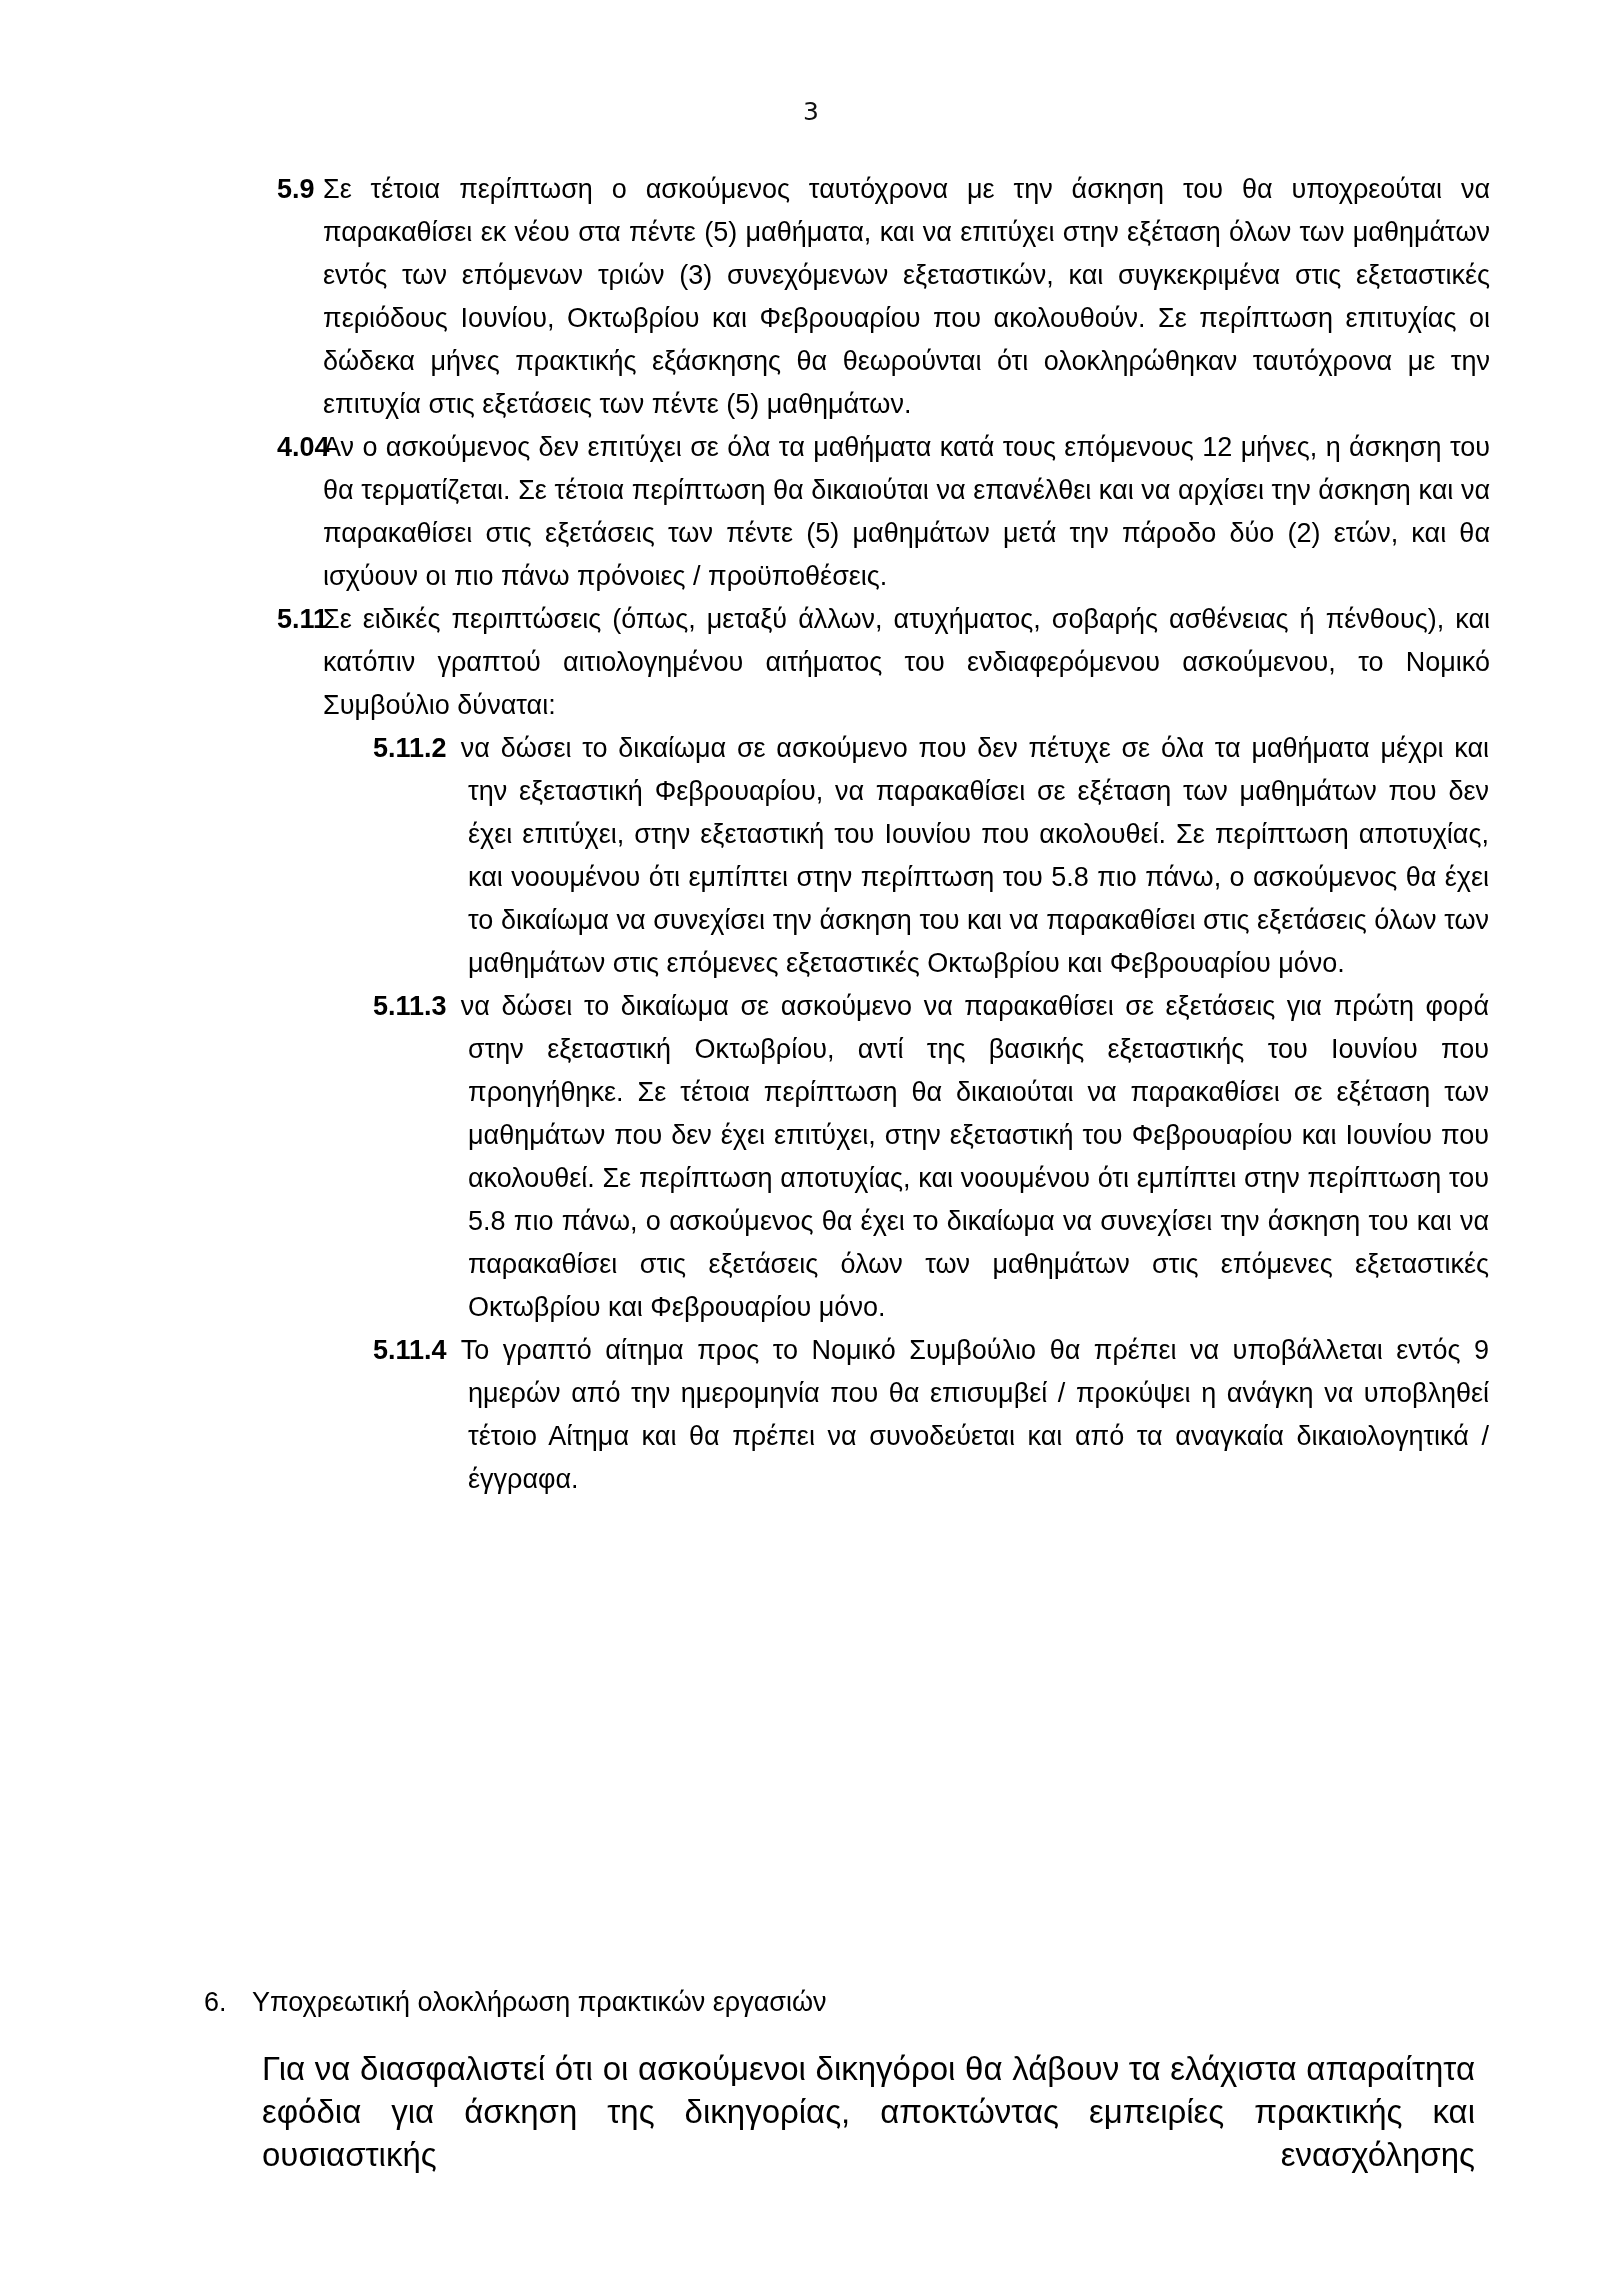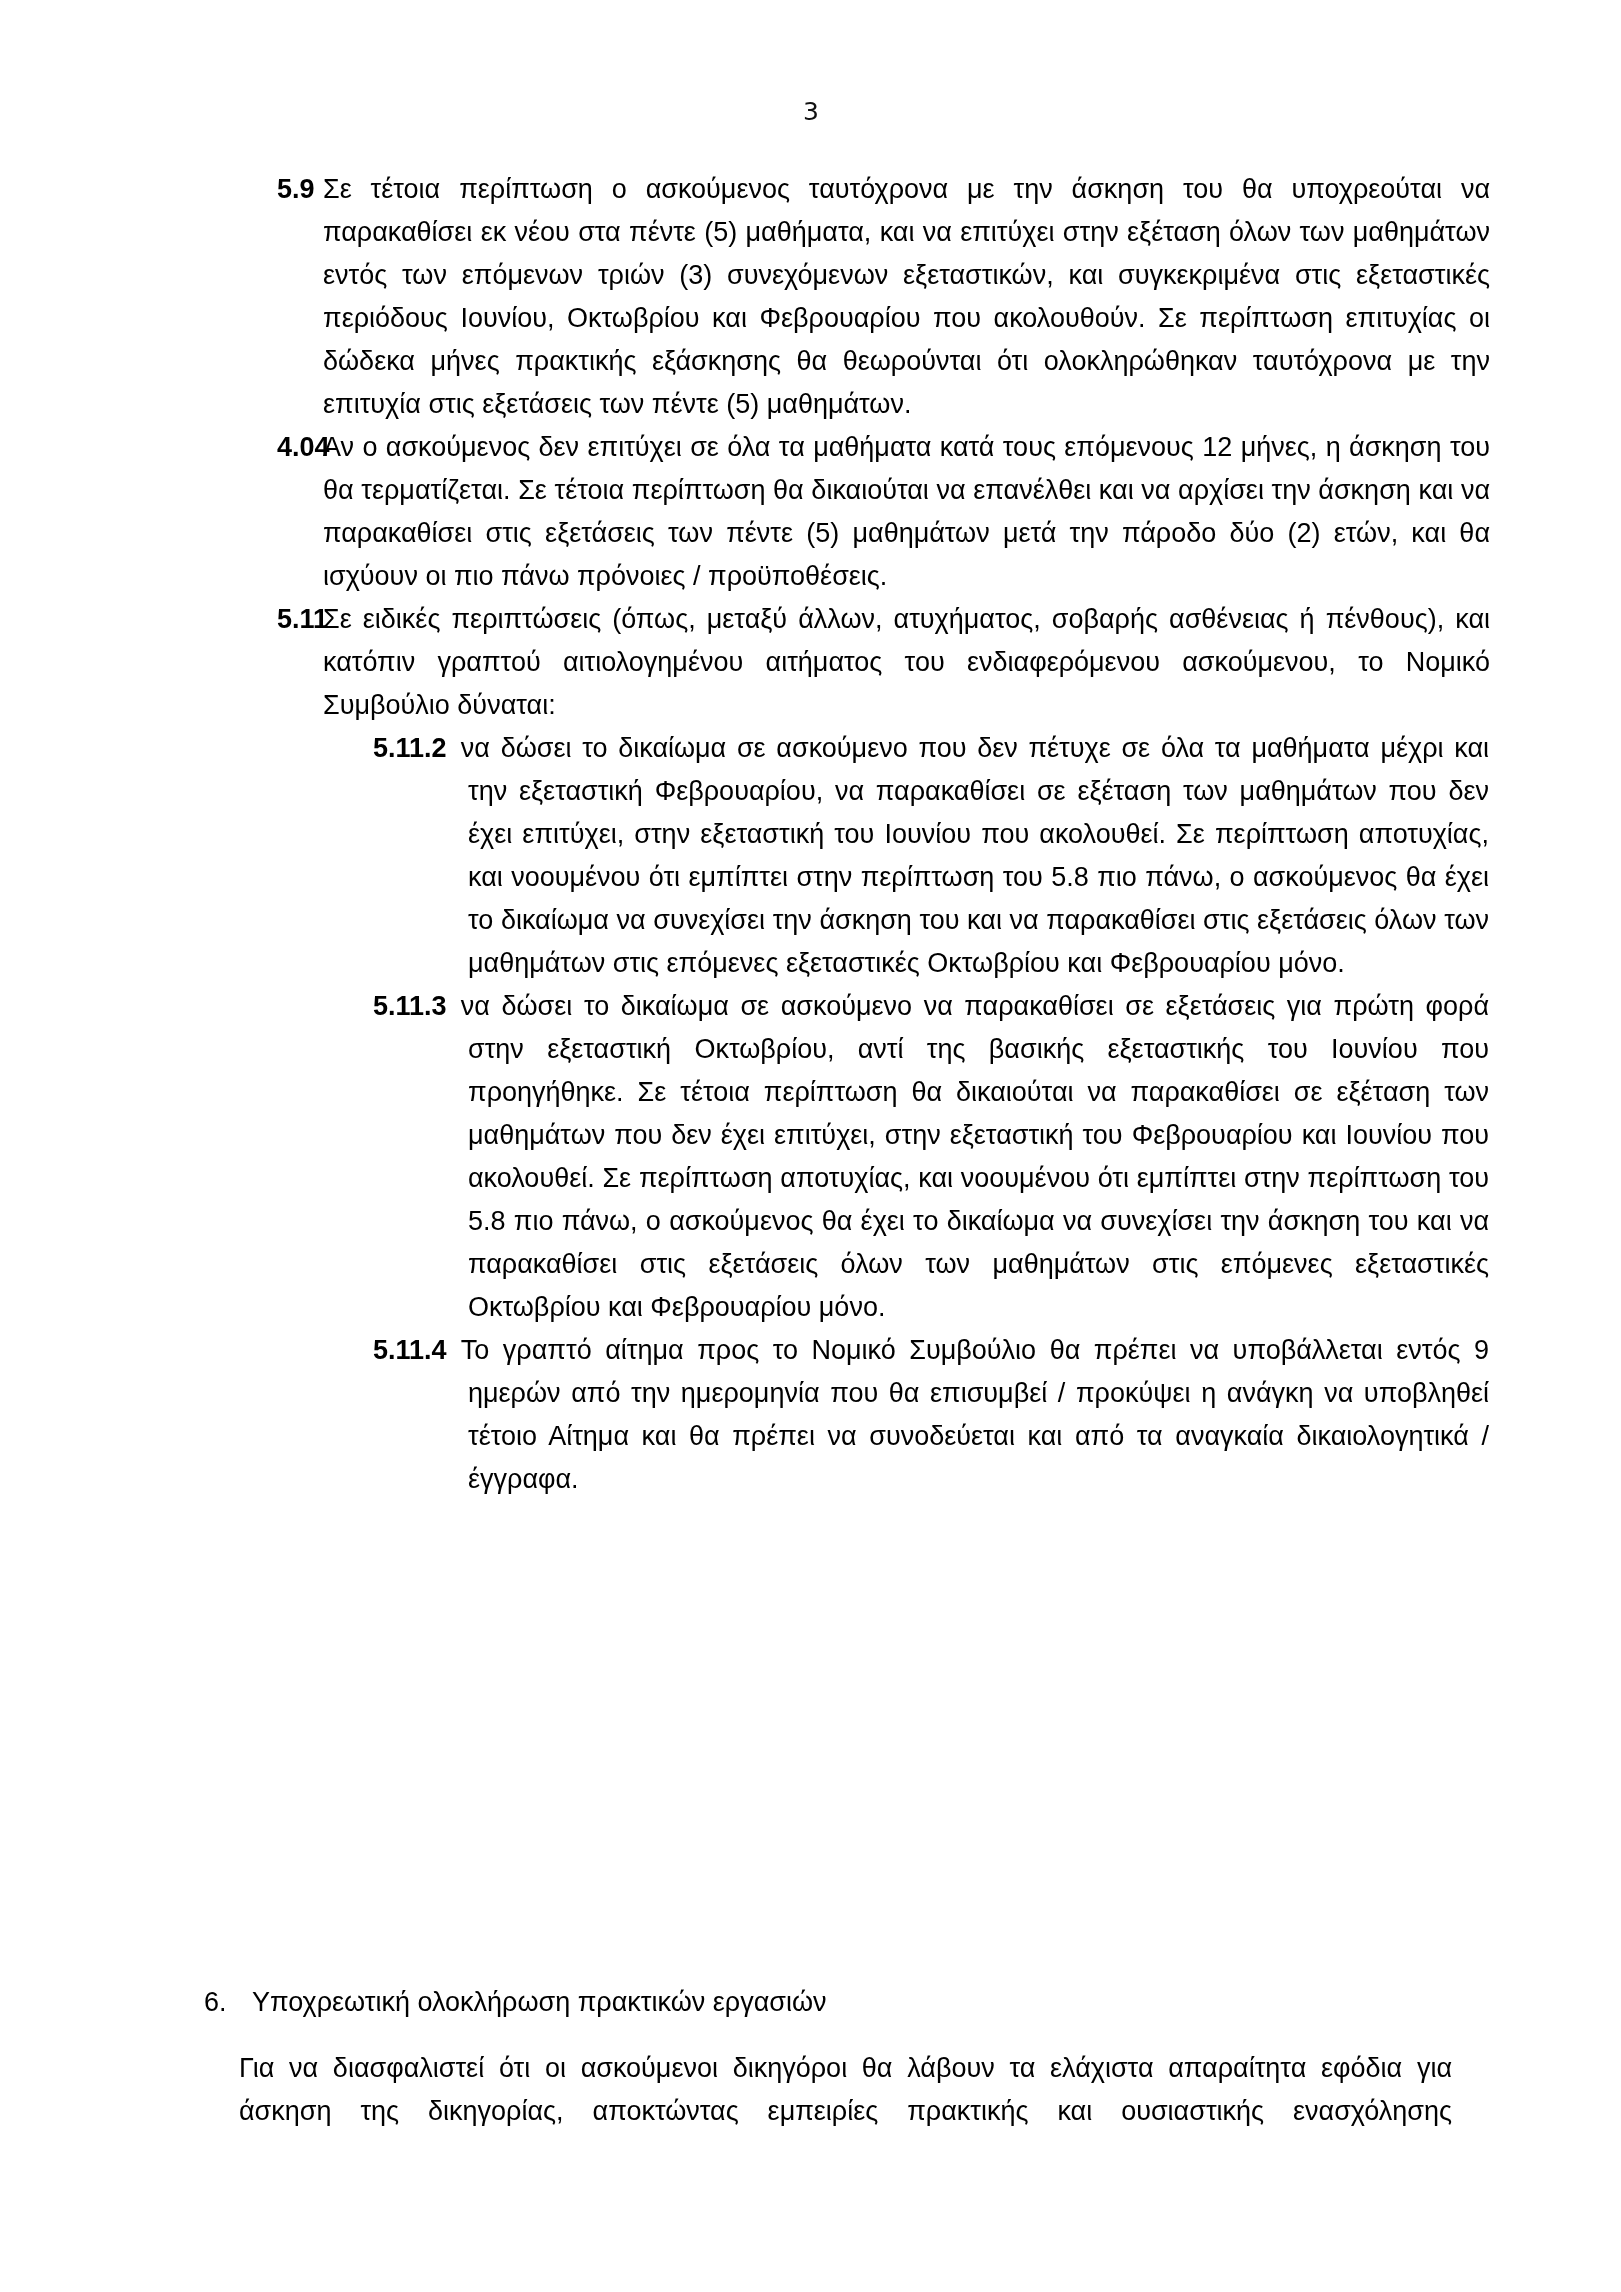--- a/index.html
+++ b/index.html
@@ -9,21 +9,21 @@
                  font-family: "DejaVu Sans", "Liberation Sans", sans-serif; font-size: 25px; color: #111; }
   .body-text { position: absolute; top: 168px; left: 0; width: 1622px; padding-left: 24px; }
   .item { position: relative; font-size: 27px; line-height: 43px; text-align: justify; }
   .item .num { position: absolute; left: 0; top: 0; font-weight: bold; }
   .lvl1 { margin-left: 253px; width: 1213px; }
   .lvl1 .text { margin-left: 46px; display: block; }
   .lvl2 { margin-left: 349px; width: 1116px; }
   .lvl2 .text { display: block; padding-left: 95px; text-indent: -7.2px; }
   .section-heading { position: absolute; top: 1981px; left: 204px; font-size: 27px; font-weight: normal; line-height: 43px; }
   .section-heading .h-num { display: inline-block; width: 48px; }
-  .section-para { position: absolute; top: 2047px; left: 239px; width: 1213px; font-size: 27px; line-height: 43px; text-align: justify; text-align-last: justify; }
+  .section-para { position: absolute; top: 2047px; left: 262px; width: 1213px; font-size: 33px; line-height: 43px; text-align: justify; text-align-last: justify; }
 </style>
 </head>
 <body>
 
 <div class="page-number">3</div>
 
 <div class="body-text">
 
   <div class="item lvl1">
     <span class="num">5.9</span>

